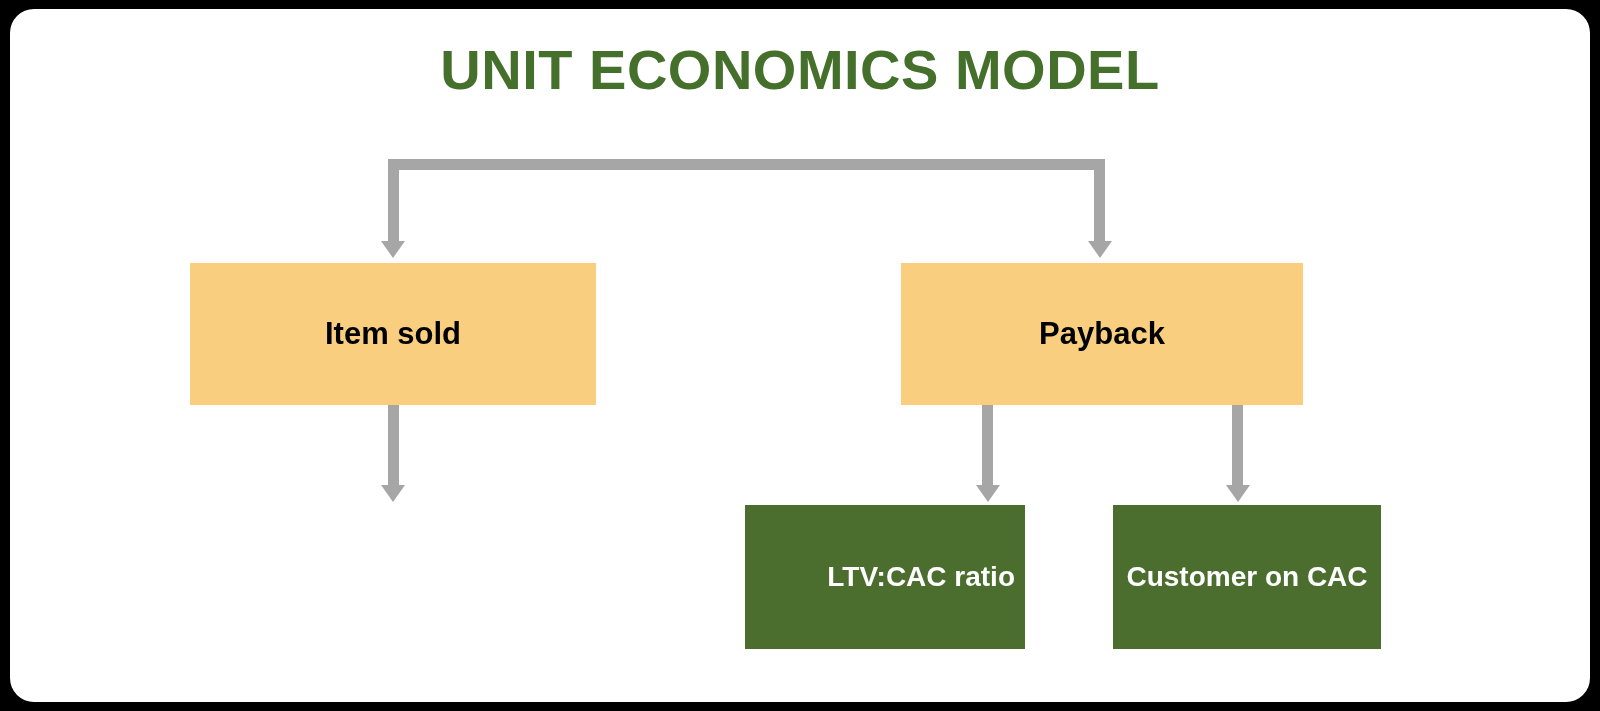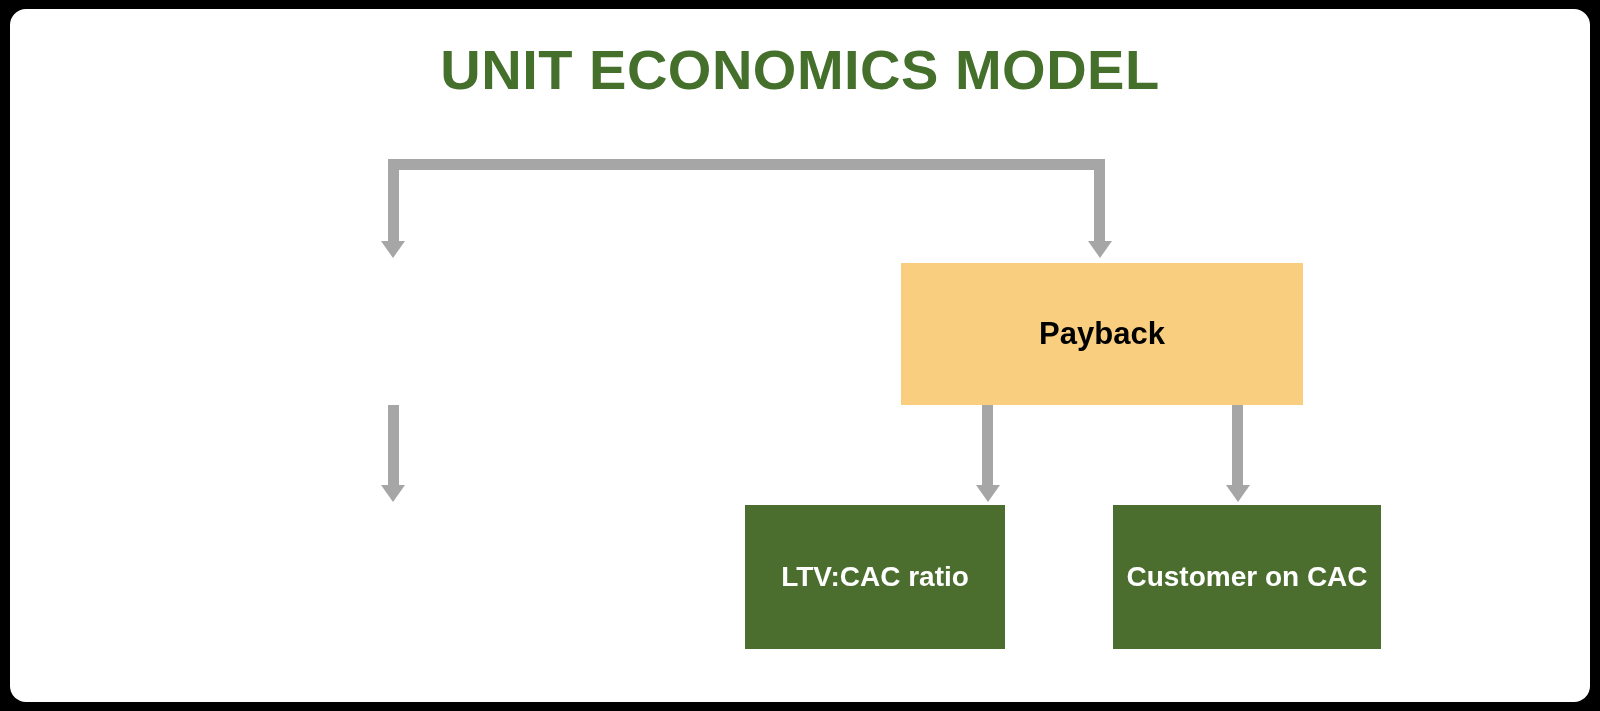--- a/index.html
+++ b/index.html
@@ -22,21 +22,21 @@
   }
 
   
   #card {
     position: absolute;
     left: 10px;
     top: 9px;
     width: 1580px;
     height: 693px;
     background: #ffffff;
-    border-radius: 16px;
+    border-radius: 24px;
     overflow: hidden;
   }
 
   
   #title {
     position: absolute;
     left: 0;
     top: 28px;
     width: 1580px;
     text-align: center;
@@ -72,21 +72,21 @@
   }
   .node-label {
     display: block;
     padding: 0 10px;
   }
 
   
   #node-item-sold   { left: 180px;  top: 254px; width: 406px;  height: 142px; }
   #node-customer    { left: 891px;  top: 254px; width: 402px;  height: 142px; }
   #node-contribution{ left: 247px;  top: 496px; width: 277px;  height: 144px; }
-  #node-ltvcac      { left: 735px;  top: 496px; width: 260px;  height: 144px; }
+  #node-ltvcac      { left: 735px;  top: 496px; width: 280px;  height: 144px; justify-content: flex-end; }
   #node-payback     { left: 1103px; top: 496px; width: 268px;  height: 144px; }
 
   
   #connectors {
     position: absolute;
     left: 0;
     top: 0;
     width: 1580px;
     height: 693px;
     pointer-events: none;
@@ -124,20 +124,23 @@
         <rect x="972" y="396" width="11" height="84" fill="#a6a6a6"></rect>
         <polygon points="966,476 990,476 978,493" fill="#a6a6a6"></polygon>
       </g>
 
       <g>
         <rect x="1222" y="396" width="11" height="84" fill="#a6a6a6"></rect>
         <polygon points="1216,476 1240,476 1228,493" fill="#a6a6a6"></polygon>
       </g>
     </svg>
 
+    <div class="node node-level1" id="node-item-sold">
+      <span class="node-label">Item sold</span>
+    </div>
 
     <div class="node node-level1" id="node-customer">
       <span class="node-label">Payback</span>
     </div>
 
 
     <div class="node node-level2" id="node-ltvcac">
       <span class="node-label">LTV:CAC ratio</span>
     </div>
 

